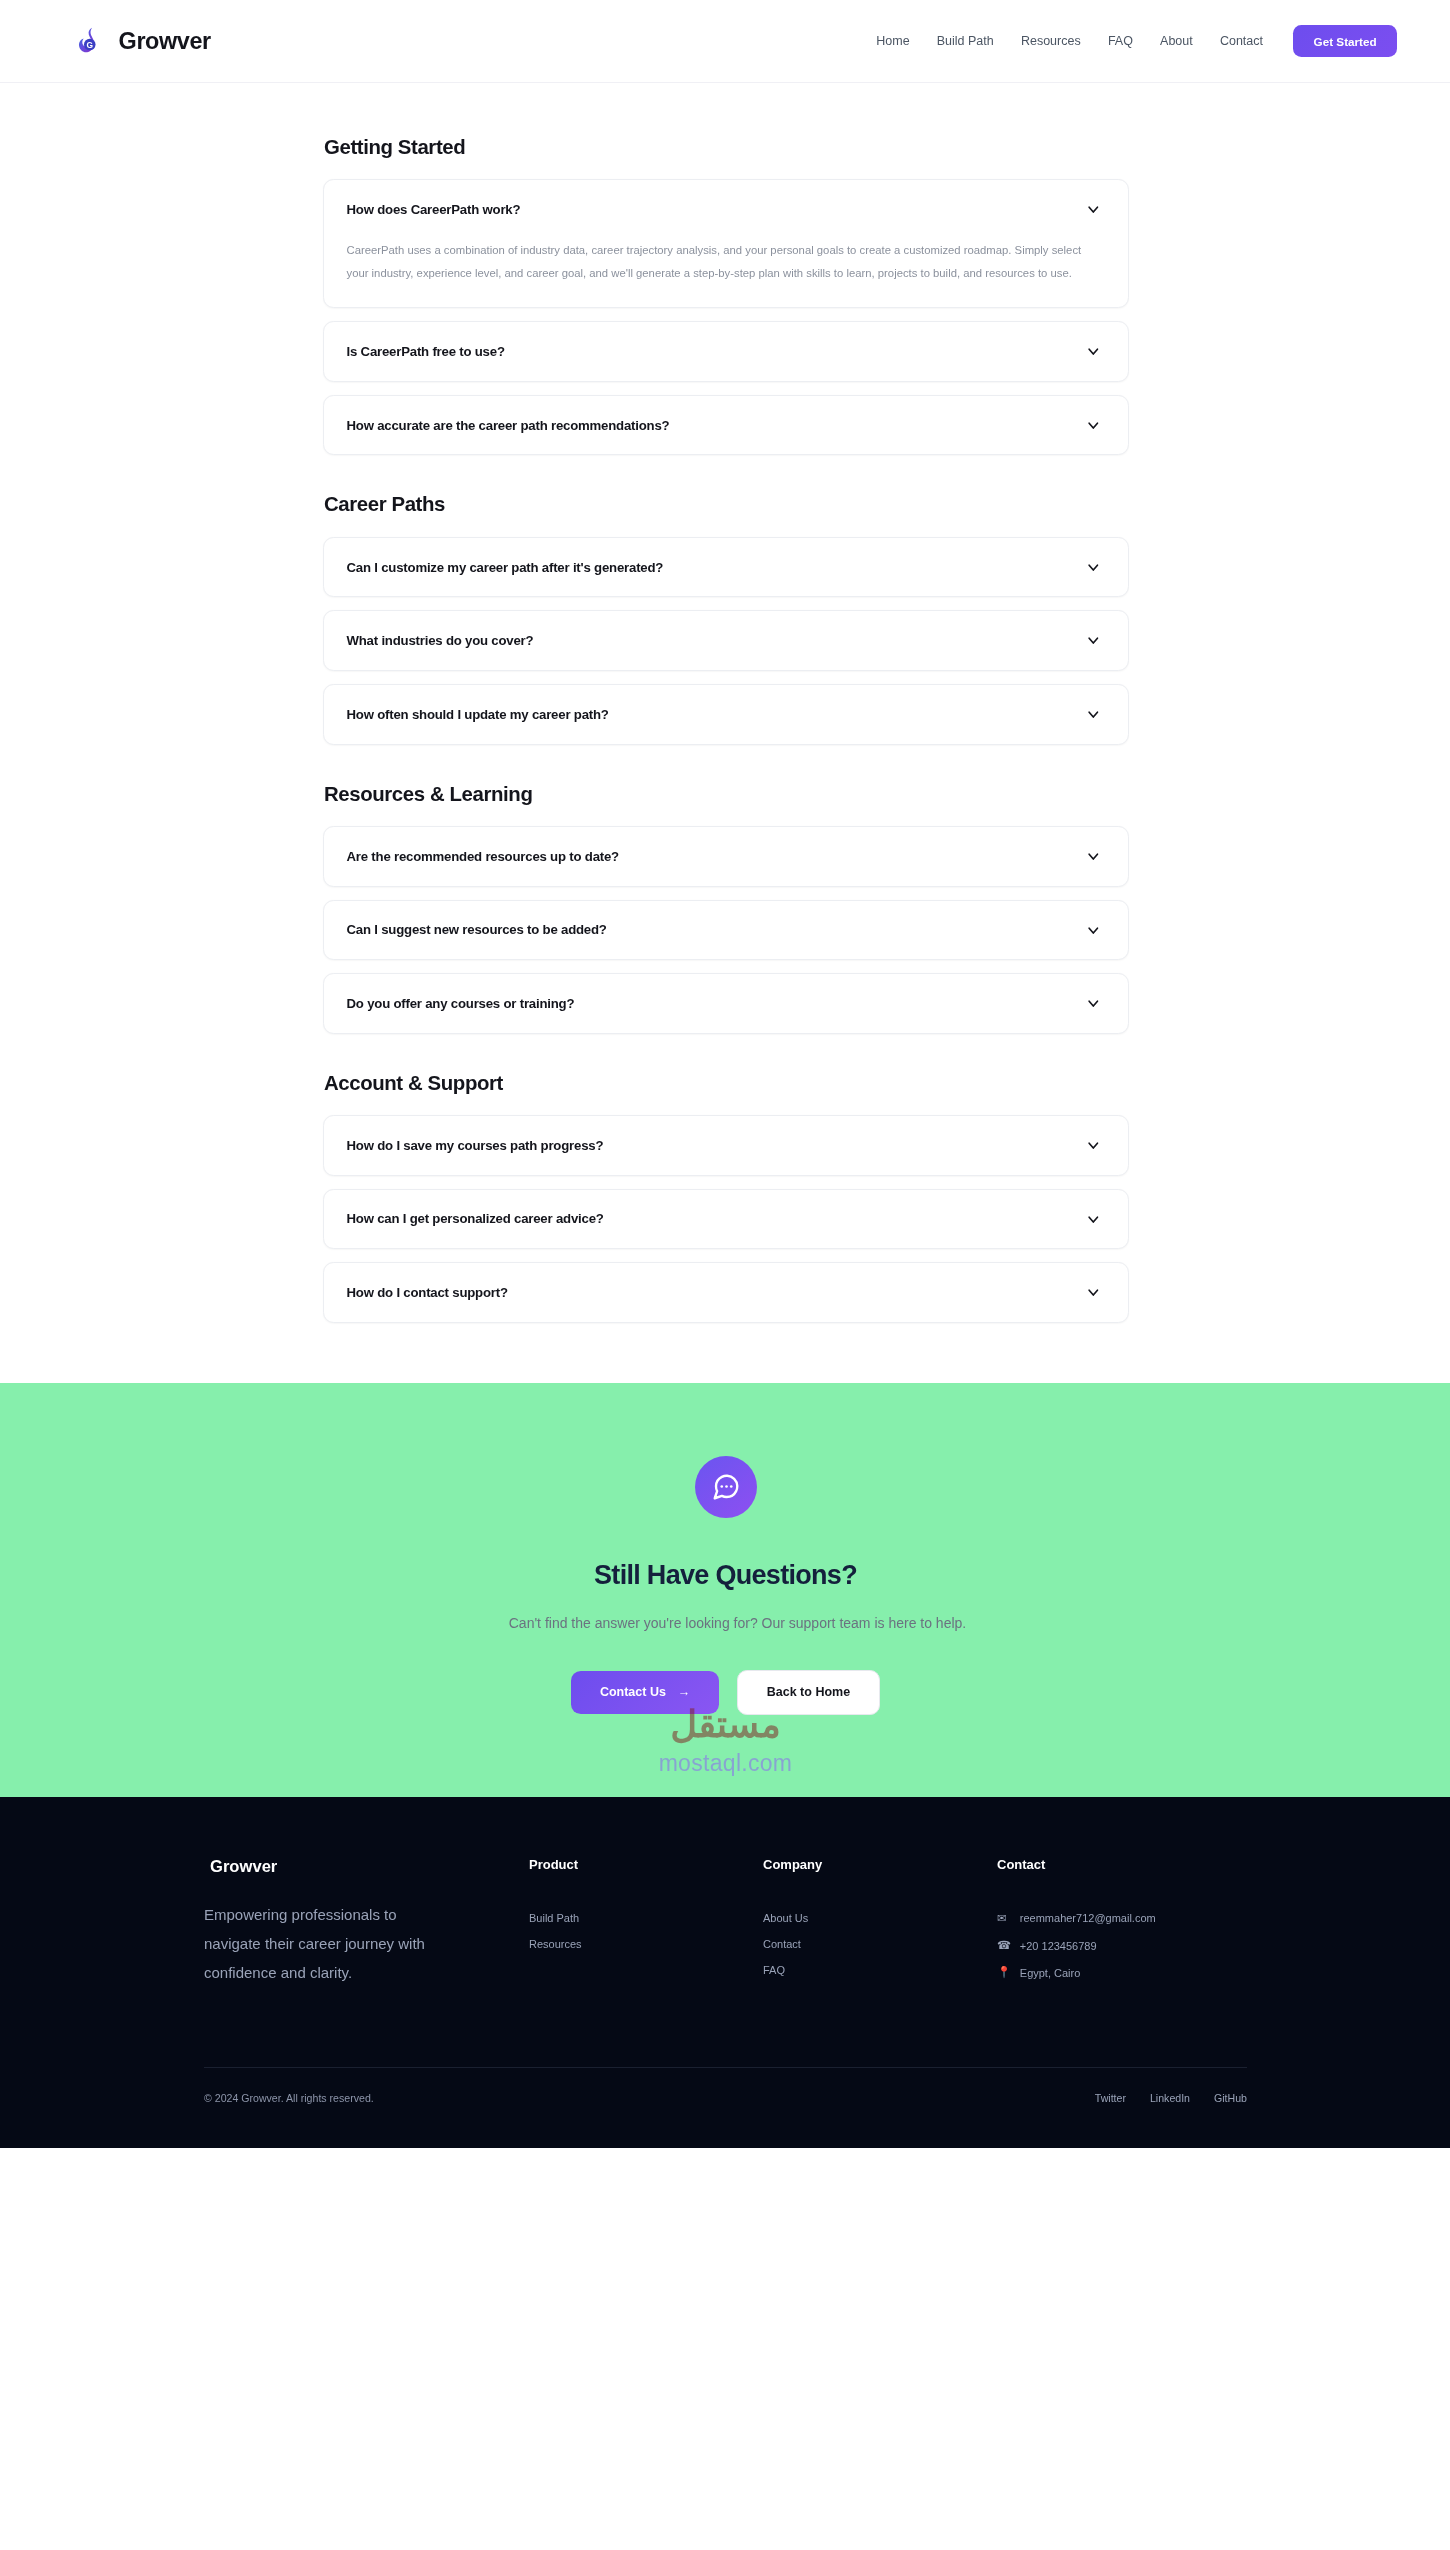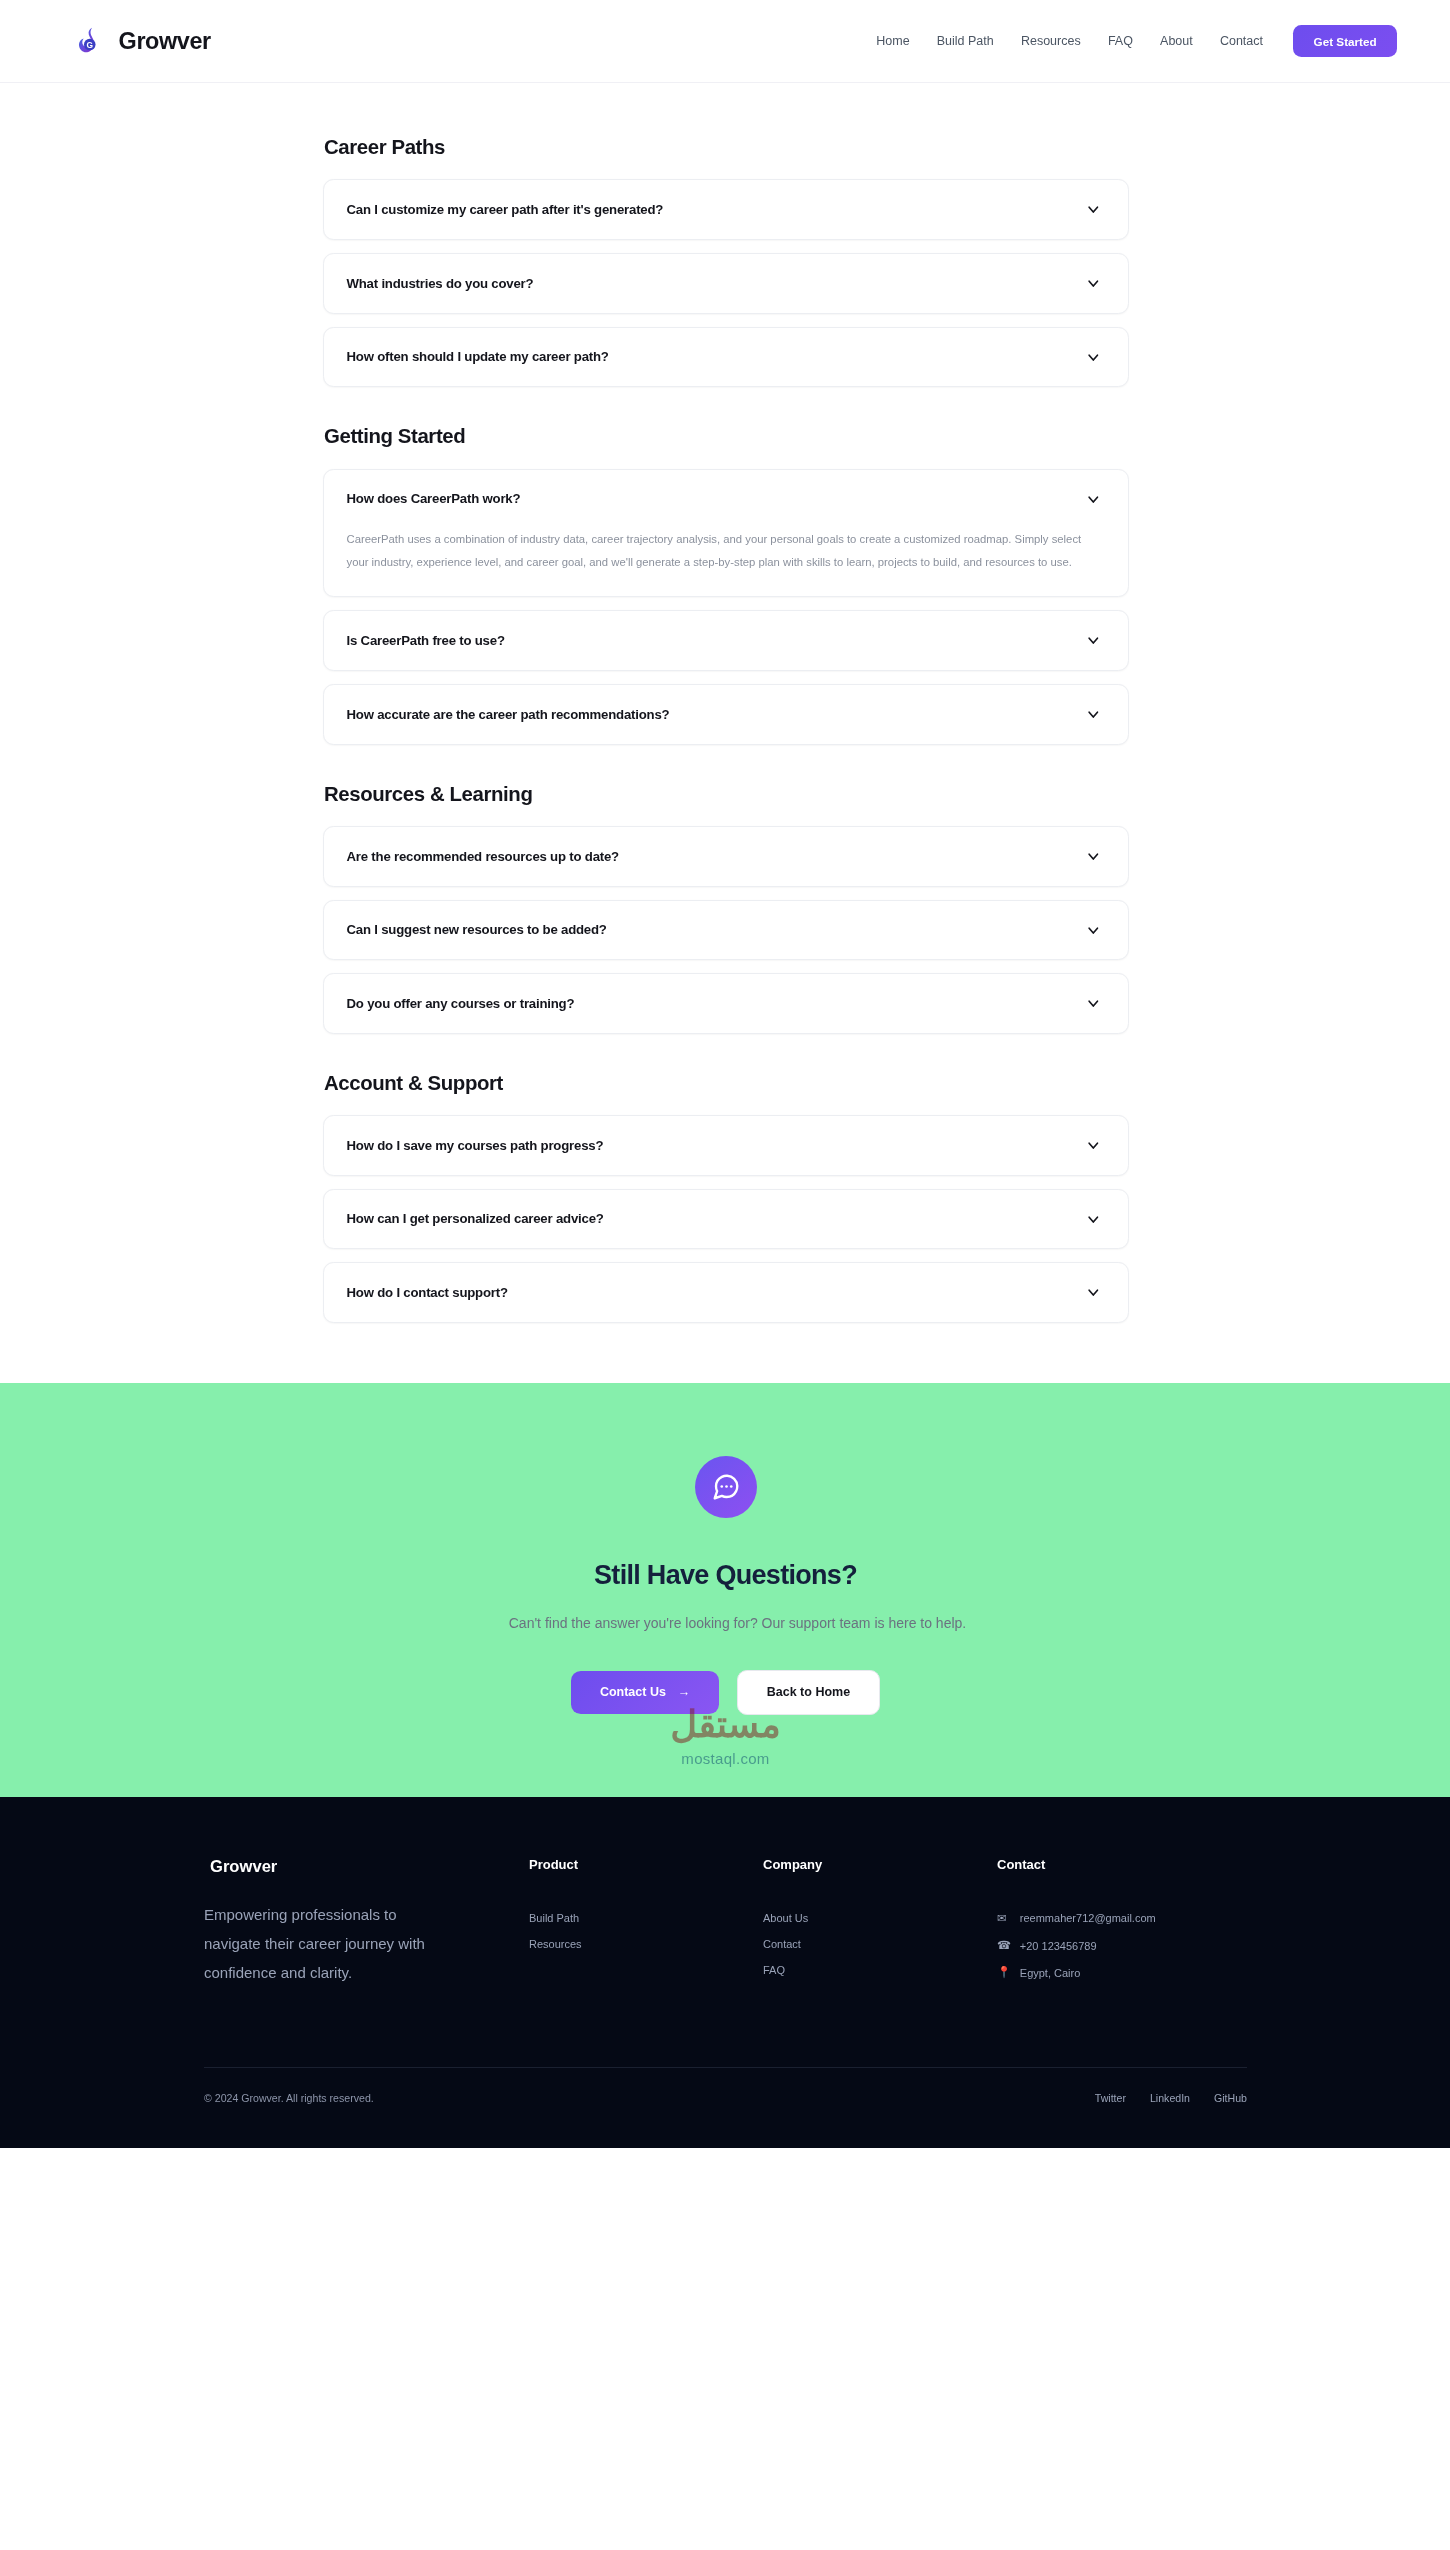--- a/index.html
+++ b/index.html
@@ -153,21 +153,21 @@
   .watermark {
     position:absolute; left:50%; transform:translateX(-50%);
     top:1706px; text-align:center; pointer-events:none; z-index:40;
     opacity:0.50;
   }
   .wm-ar {
     font-size:37px; color:#7f1d1d; font-weight:bold; line-height:1;
     direction:rtl;
   }
   .wm-en {
-    font-size:15px; color:#0c4a6e; letter-spacing:0.3px; margin-top:6.8px;
+    font-size:23px; color:#8b5cf6; letter-spacing:0.3px; margin-top:6.8px;
   }
   .page { position:relative; }
 </style>
 </head>
 <body>
 
 <div class="page">
 
   <header class="header">
     <div class="brand">
@@ -194,49 +194,20 @@
       <a class="nav-link" href="#">Contact</a>
       <button class="cta-btn">Get Started</button>
     </nav>
   </header>
 
 
   <main class="faq-wrap">
     <div class="container">
 
       <section class="faq-group">
-        <h2 class="group-title">Career Paths</h2>
-
-        <div class="faq-card">
-          <div class="faq-head">
-            <span class="faq-q">Can I customize my career path after it's generated?</span>
-            <svg class="chev" viewBox="0 0 24 24" fill="none" stroke="currentColor" stroke-width="2.4" stroke-linecap="round" stroke-linejoin="round">
-                <polyline points="6 9 12 16 18 9"></polyline>
-              </svg>
-          </div>
-        </div>
-        <div class="faq-card">
-          <div class="faq-head">
-            <span class="faq-q">What industries do you cover?</span>
-            <svg class="chev" viewBox="0 0 24 24" fill="none" stroke="currentColor" stroke-width="2.4" stroke-linecap="round" stroke-linejoin="round">
-                <polyline points="6 9 12 16 18 9"></polyline>
-              </svg>
-          </div>
-        </div>
-        <div class="faq-card">
-          <div class="faq-head">
-            <span class="faq-q">How often should I update my career path?</span>
-            <svg class="chev" viewBox="0 0 24 24" fill="none" stroke="currentColor" stroke-width="2.4" stroke-linecap="round" stroke-linejoin="round">
-                <polyline points="6 9 12 16 18 9"></polyline>
-              </svg>
-          </div>
-        </div>
-      </section>
-
-      <section class="faq-group">
         <h2 class="group-title">Getting Started</h2>
 
         <div class="faq-card">
           <div class="faq-head">
             <span class="faq-q">How does CareerPath work?</span>
             <svg class="chev" viewBox="0 0 24 24" fill="none" stroke="currentColor" stroke-width="2.4" stroke-linecap="round" stroke-linejoin="round">
                 <polyline points="6 9 12 16 18 9"></polyline>
               </svg>
           </div>
           <div class="faq-body">
@@ -249,20 +220,49 @@
             <span class="faq-q">Is CareerPath free to use?</span>
             <svg class="chev" viewBox="0 0 24 24" fill="none" stroke="currentColor" stroke-width="2.4" stroke-linecap="round" stroke-linejoin="round">
                 <polyline points="6 9 12 16 18 9"></polyline>
               </svg>
           </div>
         </div>
 
         <div class="faq-card">
           <div class="faq-head">
             <span class="faq-q">How accurate are the career path recommendations?</span>
+            <svg class="chev" viewBox="0 0 24 24" fill="none" stroke="currentColor" stroke-width="2.4" stroke-linecap="round" stroke-linejoin="round">
+                <polyline points="6 9 12 16 18 9"></polyline>
+              </svg>
+          </div>
+        </div>
+      </section>
+
+      <section class="faq-group">
+        <h2 class="group-title">Career Paths</h2>
+
+        <div class="faq-card">
+          <div class="faq-head">
+            <span class="faq-q">Can I customize my career path after it's generated?</span>
+            <svg class="chev" viewBox="0 0 24 24" fill="none" stroke="currentColor" stroke-width="2.4" stroke-linecap="round" stroke-linejoin="round">
+                <polyline points="6 9 12 16 18 9"></polyline>
+              </svg>
+          </div>
+        </div>
+        <div class="faq-card">
+          <div class="faq-head">
+            <span class="faq-q">What industries do you cover?</span>
+            <svg class="chev" viewBox="0 0 24 24" fill="none" stroke="currentColor" stroke-width="2.4" stroke-linecap="round" stroke-linejoin="round">
+                <polyline points="6 9 12 16 18 9"></polyline>
+              </svg>
+          </div>
+        </div>
+        <div class="faq-card">
+          <div class="faq-head">
+            <span class="faq-q">How often should I update my career path?</span>
             <svg class="chev" viewBox="0 0 24 24" fill="none" stroke="currentColor" stroke-width="2.4" stroke-linecap="round" stroke-linejoin="round">
                 <polyline points="6 9 12 16 18 9"></polyline>
               </svg>
           </div>
         </div>
       </section>
 
       <section class="faq-group">
         <h2 class="group-title">Resources &amp; Learning</h2>
 

